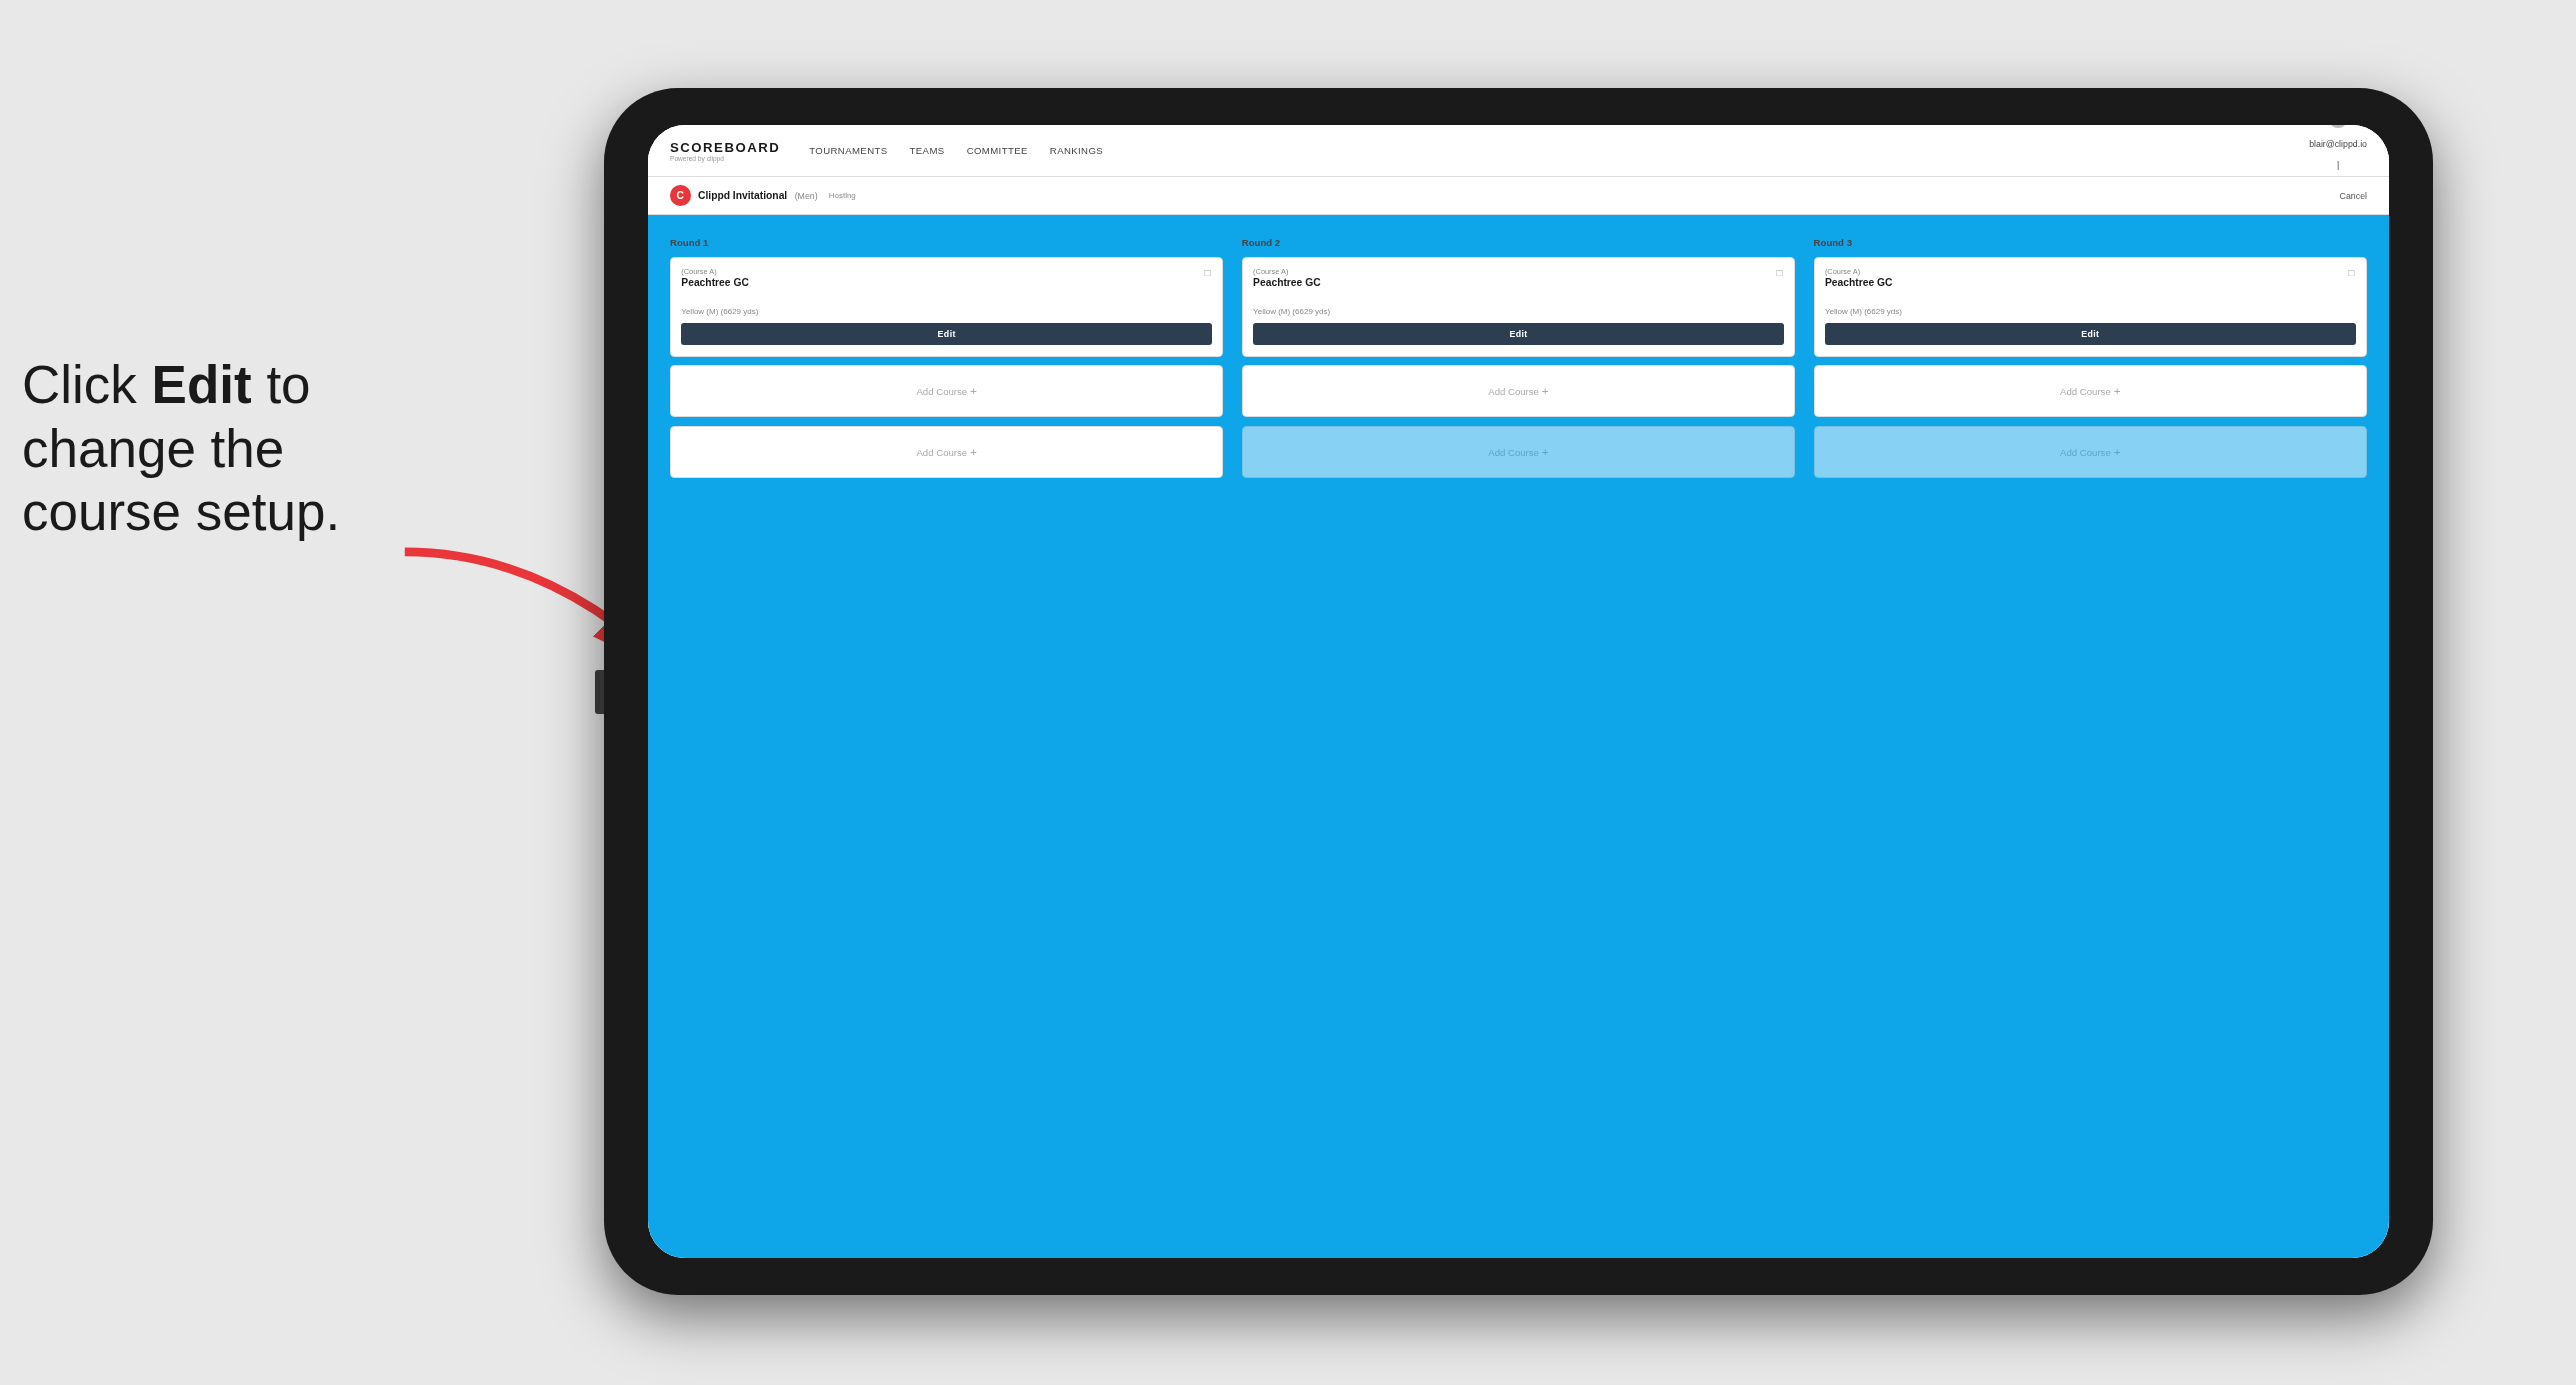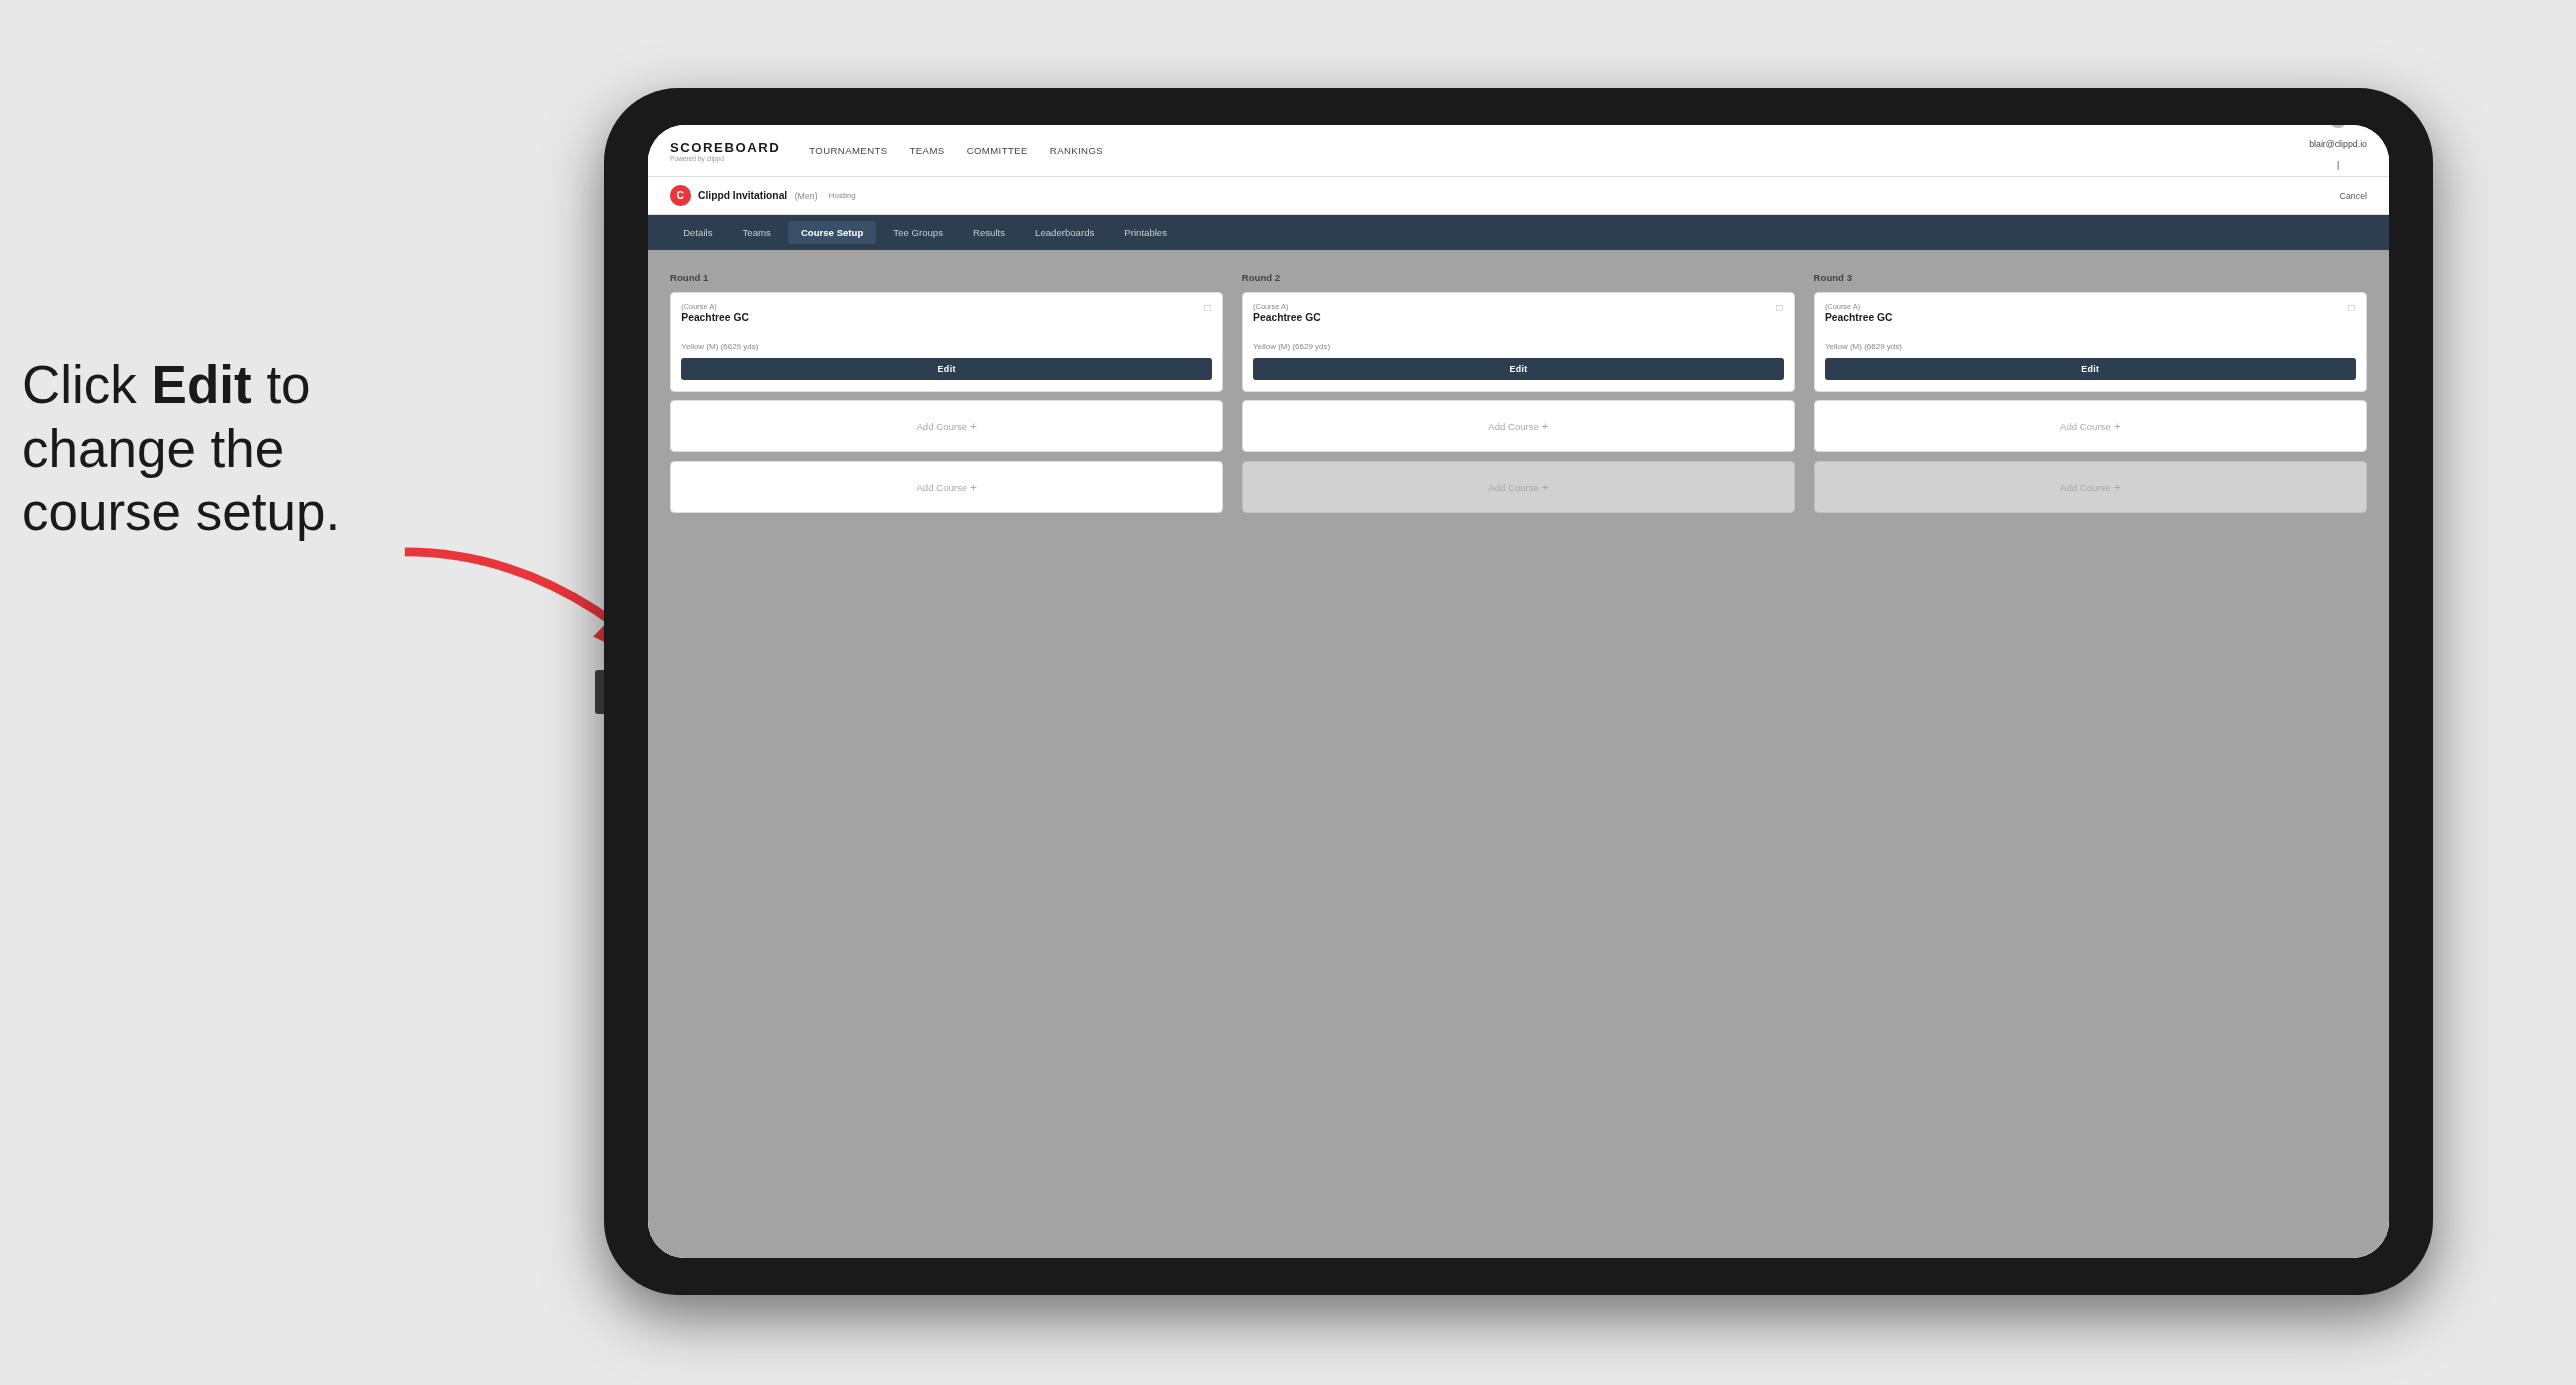--- a/index.html
+++ b/index.html
@@ -203,21 +203,21 @@
       background: #3a5068;
       color: #fff;
       font-weight: 600;
     }
 
     
     .main-content {
       flex: 1;
       padding: 22px;
       overflow-y: auto;
-      background: #a3a3a3;
+      background: #0ea5e9;
     }
 
     
     .rounds-grid {
       display: flex;
       gap: 18.4px;
     }
 
     .round-column {
       flex: 1;
@@ -360,29 +360,20 @@
       <div class="sub-header">
         <div class="tournament-info">
           <div class="clippd-icon">C</div>
           <span class="tournament-name">Clippd Invitational</span>
           <span class="tournament-gender">(Men)</span>
           <span class="hosting-badge">Hosting</span>
         </div>
         <button class="cancel-btn" style="background:none;border:none;cursor:pointer;">Cancel</button>
       </div>
 
-      <div class="tab-bar">
-        <div class="tab">Details</div>
-        <div class="tab">Teams</div>
-        <div class="tab active">Course Setup</div>
-        <div class="tab">Tee Groups</div>
-        <div class="tab">Results</div>
-        <div class="tab">Leaderboards</div>
-        <div class="tab">Printables</div>
-      </div>
 
       <div class="main-content">
         <div class="rounds-grid">
 
           <div class="round-column">
             <div class="round-title">Round 1</div>
             <div class="course-card">
               <div class="delete-icon">□</div>
               <div class="course-label">(Course A)</div>
               <div class="course-name">Peachtree GC</div>

